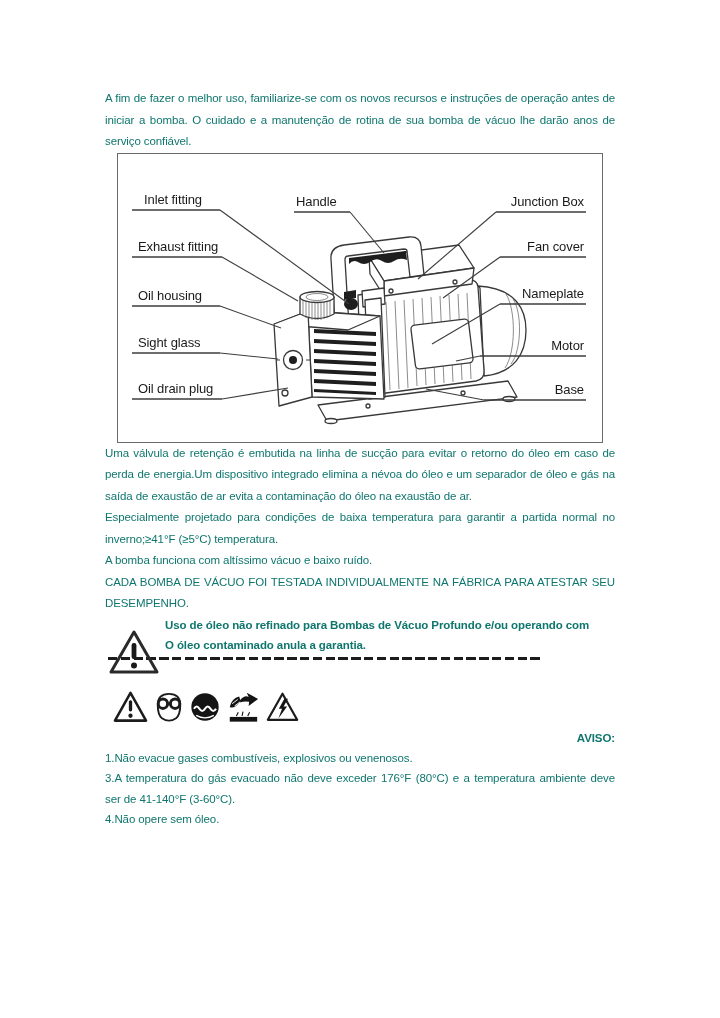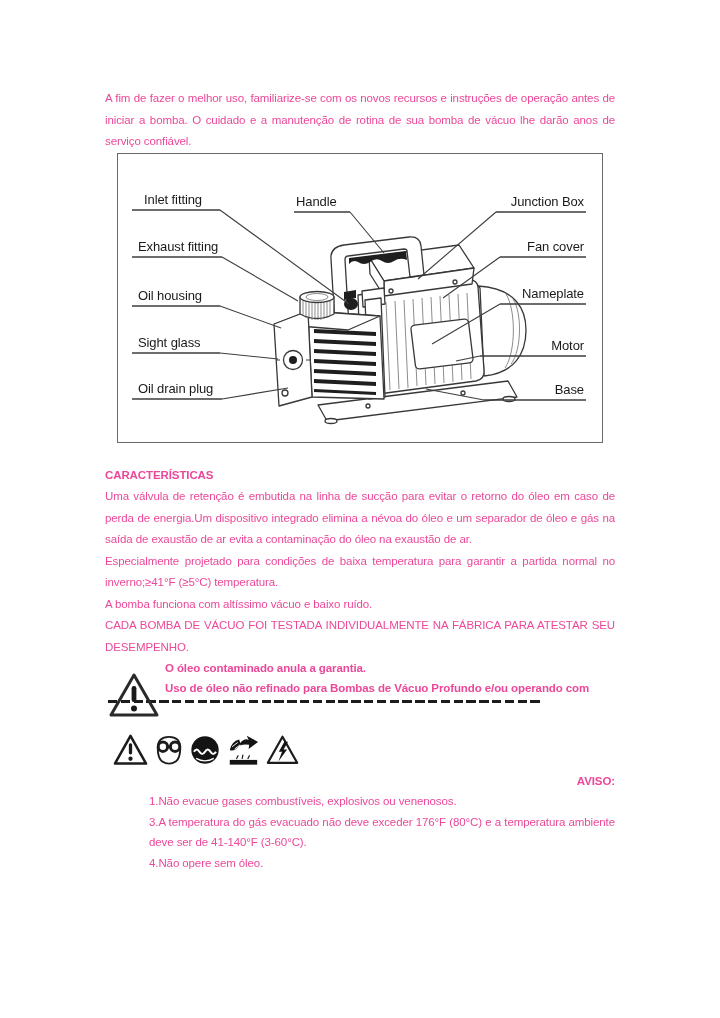--- a/index.html
+++ b/index.html
@@ -1,37 +1,37 @@
 <!DOCTYPE html>
 <html><head>
 <meta charset="utf-8">
 <style>
   html,body{margin:0;padding:0;background:#e8e8e8;}
   .page{
     position:relative; width:720px; height:1018px; background:#ffffff;
     margin:0 auto; overflow:hidden;
-    font-family:"Liberation Sans", sans-serif; color:#ec4899;
+    font-family:"Liberation Sans", sans-serif; color:#0f766e;
   }
   .doc{ position:absolute; left:105px; top:0; width:510px;
         font-size:11.5px; letter-spacing:-0.1px; line-height:21.5px; }
   .just{ text-align:justify; }
   .intro{ margin-top:88px; }
   .diagram-box{ margin:0 0 0 12px; width:484px; height:288px;
                 border:1px solid #6a6a6a; background:#fff; }
   .diagram-box svg{ display:block; }
   .dlabel{ font-size:13px; fill:#1a1a1a; }
   .h-bold{ font-weight:bold; margin-top:22px; }
   .tested{ text-transform:none; }
   .warn-block{ position:relative; padding-left:60px; line-height:20px; font-weight:bold; }
   .warn-tri{ position:absolute; left:3px; top:13px; }
   .dash-divider{ margin-top:2px; margin-left:3px; width:434px; height:3px;
     background:repeating-linear-gradient(90deg,#1c1c1c 0 9.5px, transparent 9.5px 12.8px); }
   .icons-row{ display:flex; align-items:flex-end; gap:6px; margin-top:26px; margin-left:8px; height:38px; }
   .aviso-h{ font-weight:bold; margin-top:5px; line-height:19px;text-align:right; }
-  .aviso-item{ line-height:20.5px;margin-left:44px; }
+  .aviso-item{ line-height:20.5px; }
   svg .ln{ stroke:#3d3d3d; stroke-width:1.1; fill:none; }
   svg .ul{ stroke:#3d3d3d; stroke-width:1.3; fill:none; }
   svg .pp{ stroke:#383838; stroke-width:1.3; fill:#ffffff; stroke-linejoin:round; }
   svg .ppf{ stroke:none; fill:#1e1e1e; }
   svg .thin{ stroke:#5a5a5a; stroke-width:0.7; fill:none; }
 </style>
 </head>
 <body>
 
 <div class="page">
@@ -135,35 +135,34 @@
           <path class="ul" d="M362,202 H468"></path>
             <path class="ln" d="M362,202 L338,207"></path>
 
           <text class="dlabel" x="466" y="240" text-anchor="end">Base</text>
           <path class="ul" d="M366,246 H468"></path>
             <path class="ln" d="M366,246 L308,235"></path>
         </g>
       </svg>
     </div>
 
-    <div class="h-bold">CARACTERÍSTICAS</div>
     <div class="just">Uma válvula de retenção é embutida na linha de sucção para evitar o retorno do óleo em caso de perda de energia.Um dispositivo integrado elimina a  névoa do óleo e um separador de óleo e gás na saída de exaustão de ar evita a contaminação do óleo na exaustão de ar.</div>
     <div class="just">Especialmente projetado para condições de baixa temperatura para garantir a partida normal no inverno;≥41°F (≥5°C) temperatura.</div>
     <div>A bomba funciona com altíssimo vácuo e baixo ruído.</div>
 
     <div class="tested just">CADA BOMBA DE VÁCUO FOI TESTADA INDIVIDUALMENTE NA FÁBRICA PARA ATESTAR SEU DESEMPENHO.</div>
 
     <div class="warn-block">
       <svg class="warn-tri" width="52" height="48" viewBox="0 0 52 48">
         <path d="M26,4 L49,44 L3,44 Z" fill="none" stroke="#2a2a2a" stroke-width="3" stroke-linejoin="round"></path>
         <rect x="23.6" y="15" width="4.8" height="16" rx="2.2" fill="#1a1a1a"></rect>
         <circle cx="26" cy="37.5" r="3" fill="#1a1a1a"></circle>
       </svg>
+      <div>Uso de óleo não refinado para Bombas de Vácuo Profundo e/ou operando com</div>
       <div>O óleo contaminado anula a garantia.</div>
-      <div>Uso de óleo não refinado para Bombas de Vácuo Profundo e/ou operando com</div>
     </div>
 
     <div class="dash-divider"></div>
 
     <div class="icons-row">
       <svg width="35" height="34" viewBox="0 0 36 34">
         <path d="M18,2.5 L34,31 L2,31 Z" fill="none" stroke="#1c1c1c" stroke-width="2.6" stroke-linejoin="round"></path>
         <rect x="16.3" y="10" width="3.4" height="11.5" rx="1.6" fill="#1a1a1a"></rect>
         <circle cx="18" cy="26" r="2.2" fill="#1a1a1a"></circle>
       </svg>

